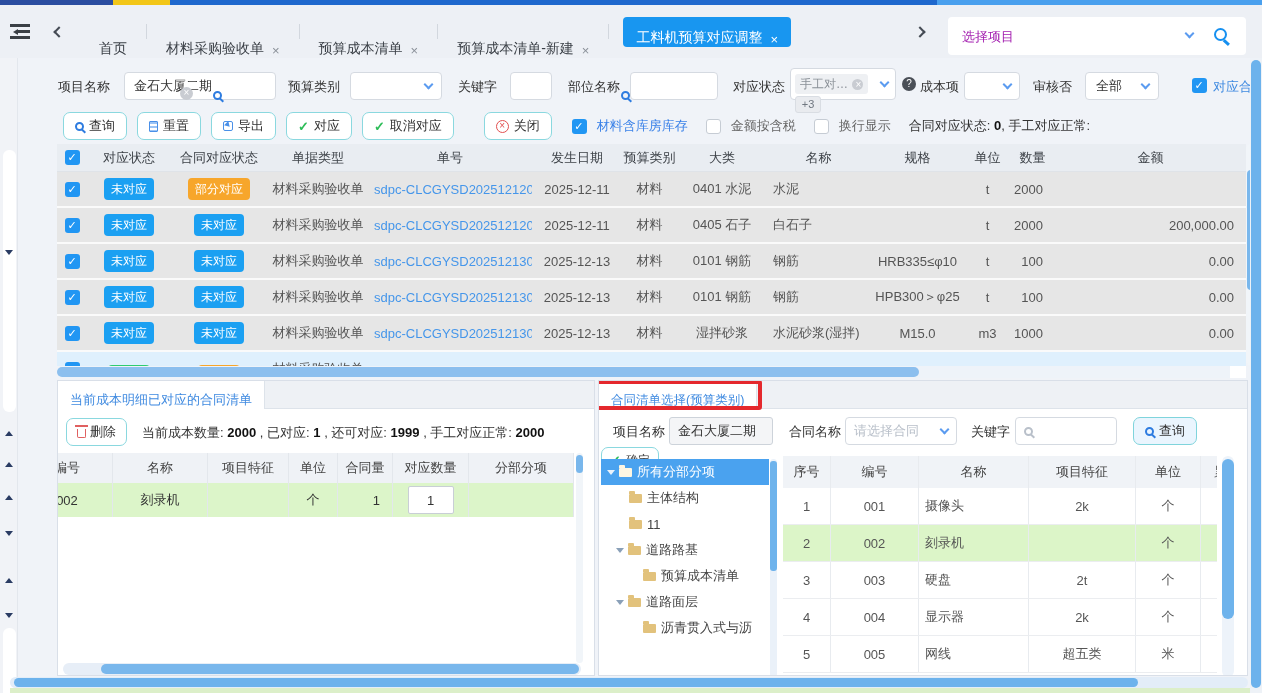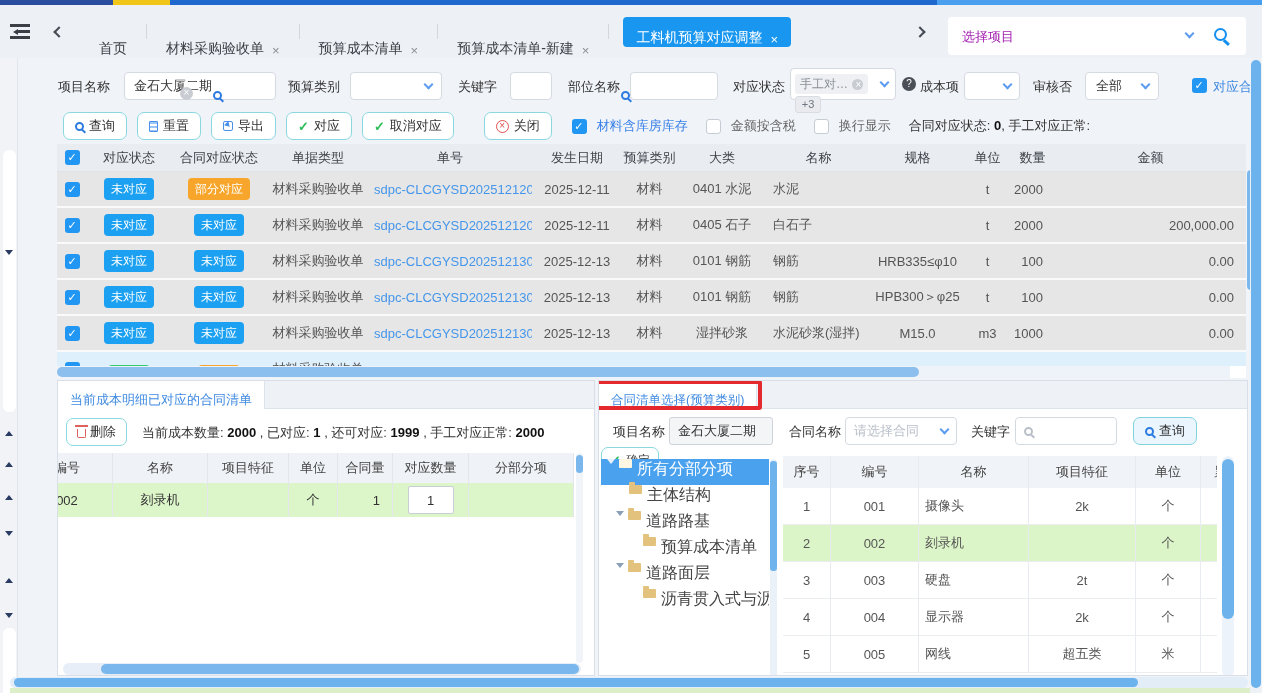--- a/index.html
+++ b/index.html
@@ -75,21 +75,21 @@
 .ptabs{display:flex;height:28px;background:#eef1f5;border-bottom:1px solid #dde3ea}
 .ptab{display:inline-flex;align-items:flex-end;height:28px;padding:0 12px;font-size:12.5px;color:#3c4046;border-right:1px solid #dde3ea;cursor:pointer;white-space:nowrap}
 .ptab.active{background:#fff;color:#3f8ae0}
 
 .bl-h,.bl-r{display:flex;width:530px}
 .bl-h{height:30px;background:#eff2f6;color:#444}
 .bl-r{height:34px;background:#dcf5c9}
 .d0{width:69px}.d1{width:95px}.d2{width:81px}.d3{width:49px}.d4{width:55px}.d5{width:76px}.d6{width:105px}
 .bl-h .c,.bl-r .c{border-right:1px solid #e3e7ec;height:100%}
 
-.titem{display:flex;height:26px;font-size:16px;color:#444;cursor:pointer;white-space:nowrap}
+.titem{display:flex;align-items:center;height:26px;font-size:13px;color:#444;cursor:pointer;white-space:nowrap}
 .titem.root{background:#4aa2ef;color:#fff;padding-left:6px}
 
 .br-h,.br-r{display:flex;width:458px}
 .br-h{height:32px;background:#f0f3f7;color:#444}
 .br-r{height:37px;background:#fff;border-bottom:1px solid #ebedf0;color:#555}
 .br-r.hl{background:#dcf5c8}
 .e0{width:48px}.e1{width:88px}.e2{width:110px}.e3{width:107px}.e4{width:65px}.e5{width:40px}
 .br-h .c,.br-r .c{border-right:1px solid #e8ebef;height:100%}
 label,.lbl{font-size:13px;color:#333;white-space:nowrap}
 b{color:#111}
@@ -466,20 +466,24 @@
     <div class="abs" style="left:2px;top:78px;width:168px;height:218px;background:#fff;z-index:1;overflow:hidden">
       <div class="titem root">
           <span class="tcaret w"></span>
           <span class="folder lite"></span>
           <span>所有分部分项</span>
         </div>
       <div class="titem" style="padding-left:28px">
           <span class="folder"></span>
           <span>主体结构</span>
         </div>
+      <div class="titem" style="padding-left:28px">
+          <span class="folder"></span>
+          <span>11</span>
+        </div>
       <div class="titem" style="padding-left:15px">
           <span class="tcaret"></span>
           <span class="folder"></span>
           <span>道路路基</span>
         </div>
       <div class="titem" style="padding-left:42px">
           <span class="folder"></span>
           <span>预算成本清单</span>
         </div>
       <div class="titem" style="padding-left:15px">

